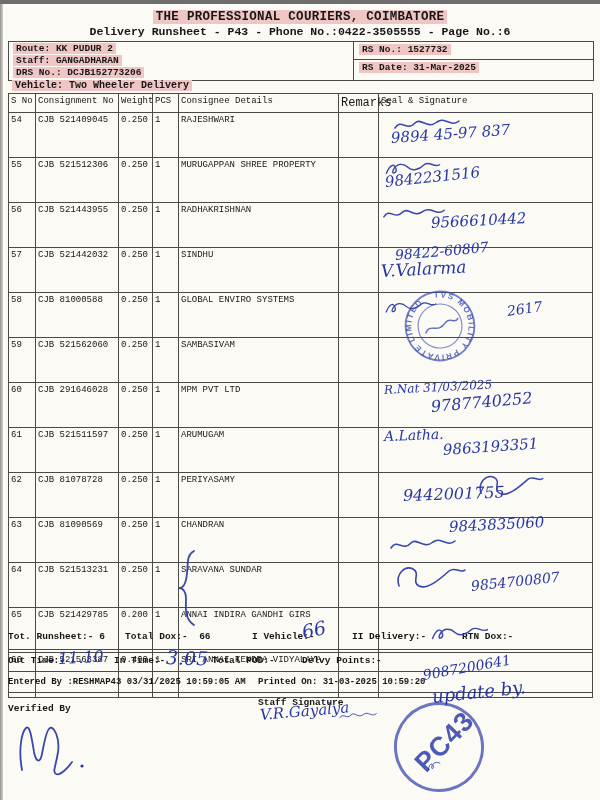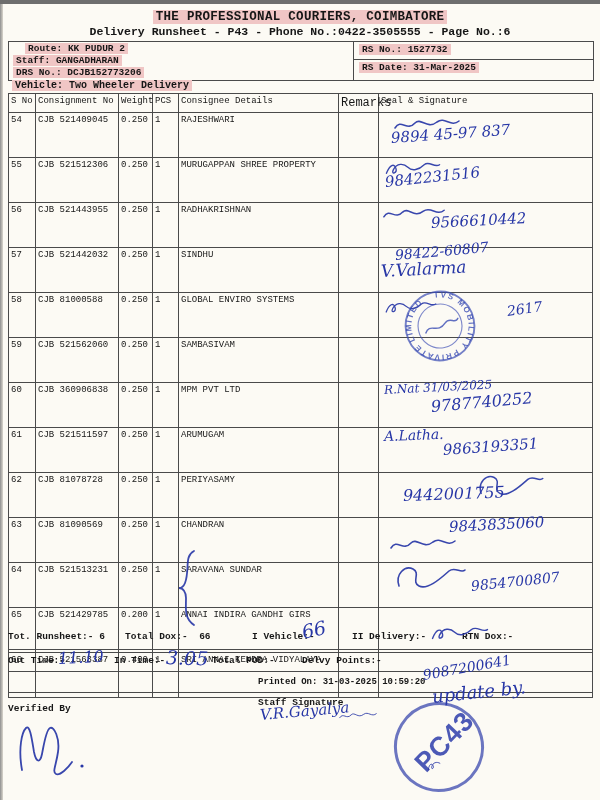--- a/index.html
+++ b/index.html
@@ -34,21 +34,21 @@
 
 <div class="page">
   <div class="scan-edge"></div>
 
   <div class="title"><span class="hl">THE PROFESSIONAL COURIERS, COIMBATORE</span></div>
   <div class="subtitle">Delivery Runsheet - P43 - Phone No.:0422-3505555 - Page No.:6</div>
 
   <div class="infobox">
     <div class="vline"></div>
     <div class="rhl"></div>
-    <div class="irow" style="left:16px;top:1px"><span class="hl"><span>Route:</span> <span>KK PUDUR 2</span></span></div>
+    <div class="irow" style="left:4px;top:1px"><span class="hl"><span>Route:</span> <span>KK PUDUR 2</span></span></div>
     <div class="irow" style="left:4px;top:13px"><span class="hl"><span>Staff:</span> <span>GANGADHARAN</span></span></div>
     <div class="irow" style="left:4px;top:25px"><span class="hl"><span>DRS No.:</span> <span>DCJB152773206</span></span></div>
     <div class="irow" style="left:350px;top:2px"><span class="hl"><span>RS No.:</span> <span>1527732</span></span></div>
     <div class="irow" style="left:350px;top:20px"><span class="hl"><span>RS Date:</span> <span>31-Mar-2025</span></span></div>
   </div>
   <div class="vehicle"><span class="hl"><span>Vehicle:</span> <span>Two Wheeler Delivery</span></span></div>
 
   <table class="main">
     <colgroup>
       <col style="width:27px">
@@ -143,21 +143,21 @@
         <td>59</td>
         <td>CJB 521562060</td>
         <td>0.250</td>
         <td>1</td>
         <td>SAMBASIVAM</td>
         <td></td>
         <td class="c-sig"></td>
       </tr>
       <tr>
         <td>60</td>
-        <td>CJB 360906838</td>
+        <td>CJB 291646028</td>
         <td>0.250</td>
         <td>1</td>
         <td>MPM PVT LTD</td>
         <td></td>
         <td class="c-sig">
           <span class="ink" style="left:5px;top:0px;font-size:12px;transform:rotate(-3deg)">R.Nat 31/03/2025</span>
           <span class="ink" style="left:52px;top:14px;font-size:16px;transform:rotate(-5deg)">9787740252</span>
         </td>
       </tr>
       <tr>
@@ -264,20 +264,21 @@
   <div class="hr" style="top:645px"></div>
 
   <div class="ftxt" style="left:8px;top:651px">Out Time:-</div>
   <span class="ink" style="left:58px;top:645px;font-size:16px;transform:rotate(-3deg)">11.10</span>
   <div class="ftxt" style="left:114px;top:651px">In Time:-</div>
   <span class="ink" style="left:166px;top:642px;font-size:19px;transform:rotate(2deg)">3.05</span>
   <div class="ftxt" style="left:212px;top:651px">Total POD:-</div>
   <div class="ftxt" style="left:302px;top:651px">Delvy Points:-</div>
   <div class="hr" style="top:667px"></div>
 
+  <div class="ftxt" style="left:8px;top:673px;font-size:9px">Entered By :RESHMAP43 03/31/2025 10:59:05 AM</div>
   <div class="ftxt" style="left:258px;top:673px;font-size:9px">Printed On: 31-03-2025 10:59:20</div>
   <div class="hr" style="top:688px"></div>
 
   <div class="ftxt" style="left:258px;top:693px">Staff Signature</div>
   <div class="ftxt" style="left:8px;top:699px">Verified By</div>
 
   <span class="ink" style="left:260px;top:702px;font-size:15px;transform:rotate(-5deg)">V.R.Gayalya</span>
   <svg class="scr" style="left:338px;top:704px" width="40" height="16" viewBox="0 0 70 20">
       <path d="M3 13 C9 3 15 17 23 8 C29 2 35 15 45 7 C53 1 59 13 67 6"></path>
     </svg>

